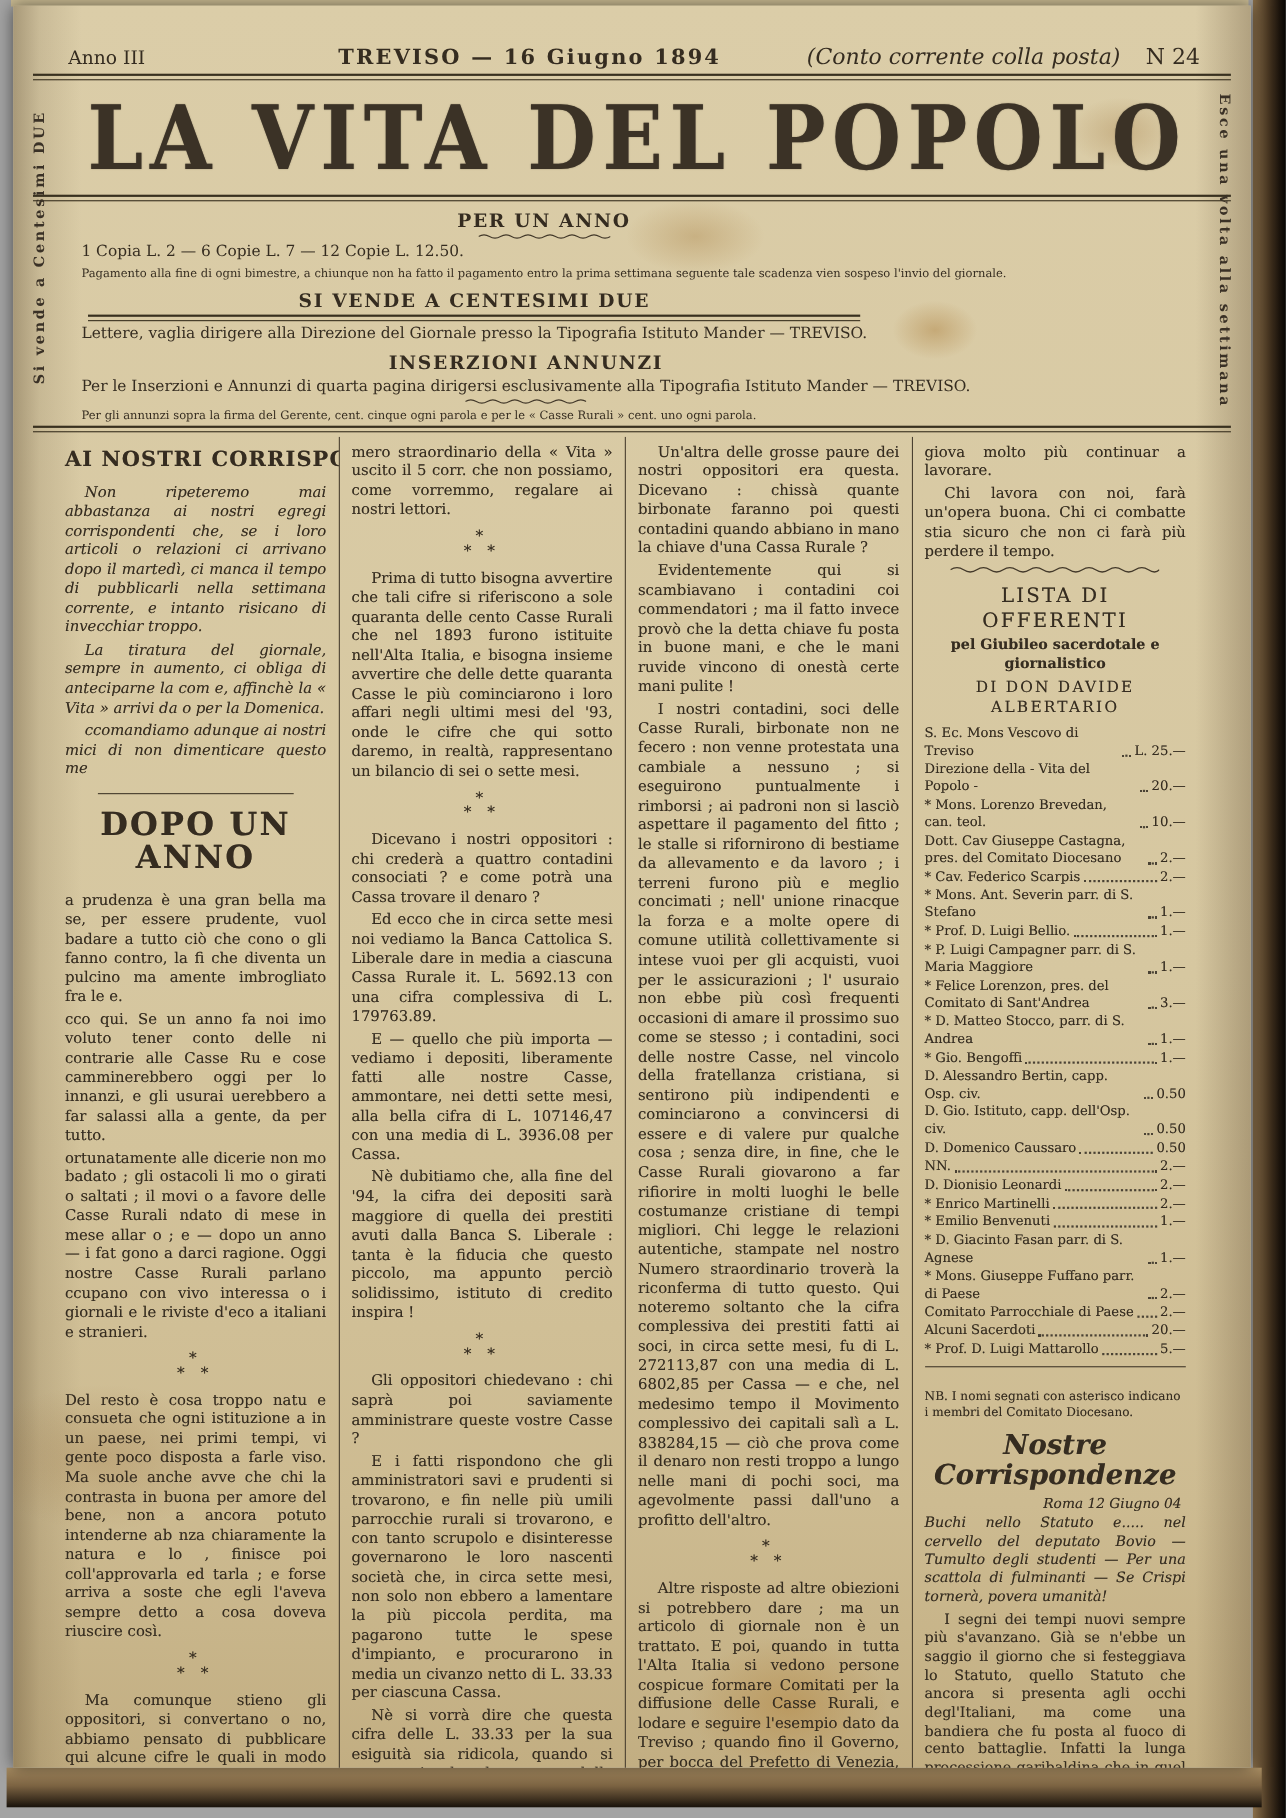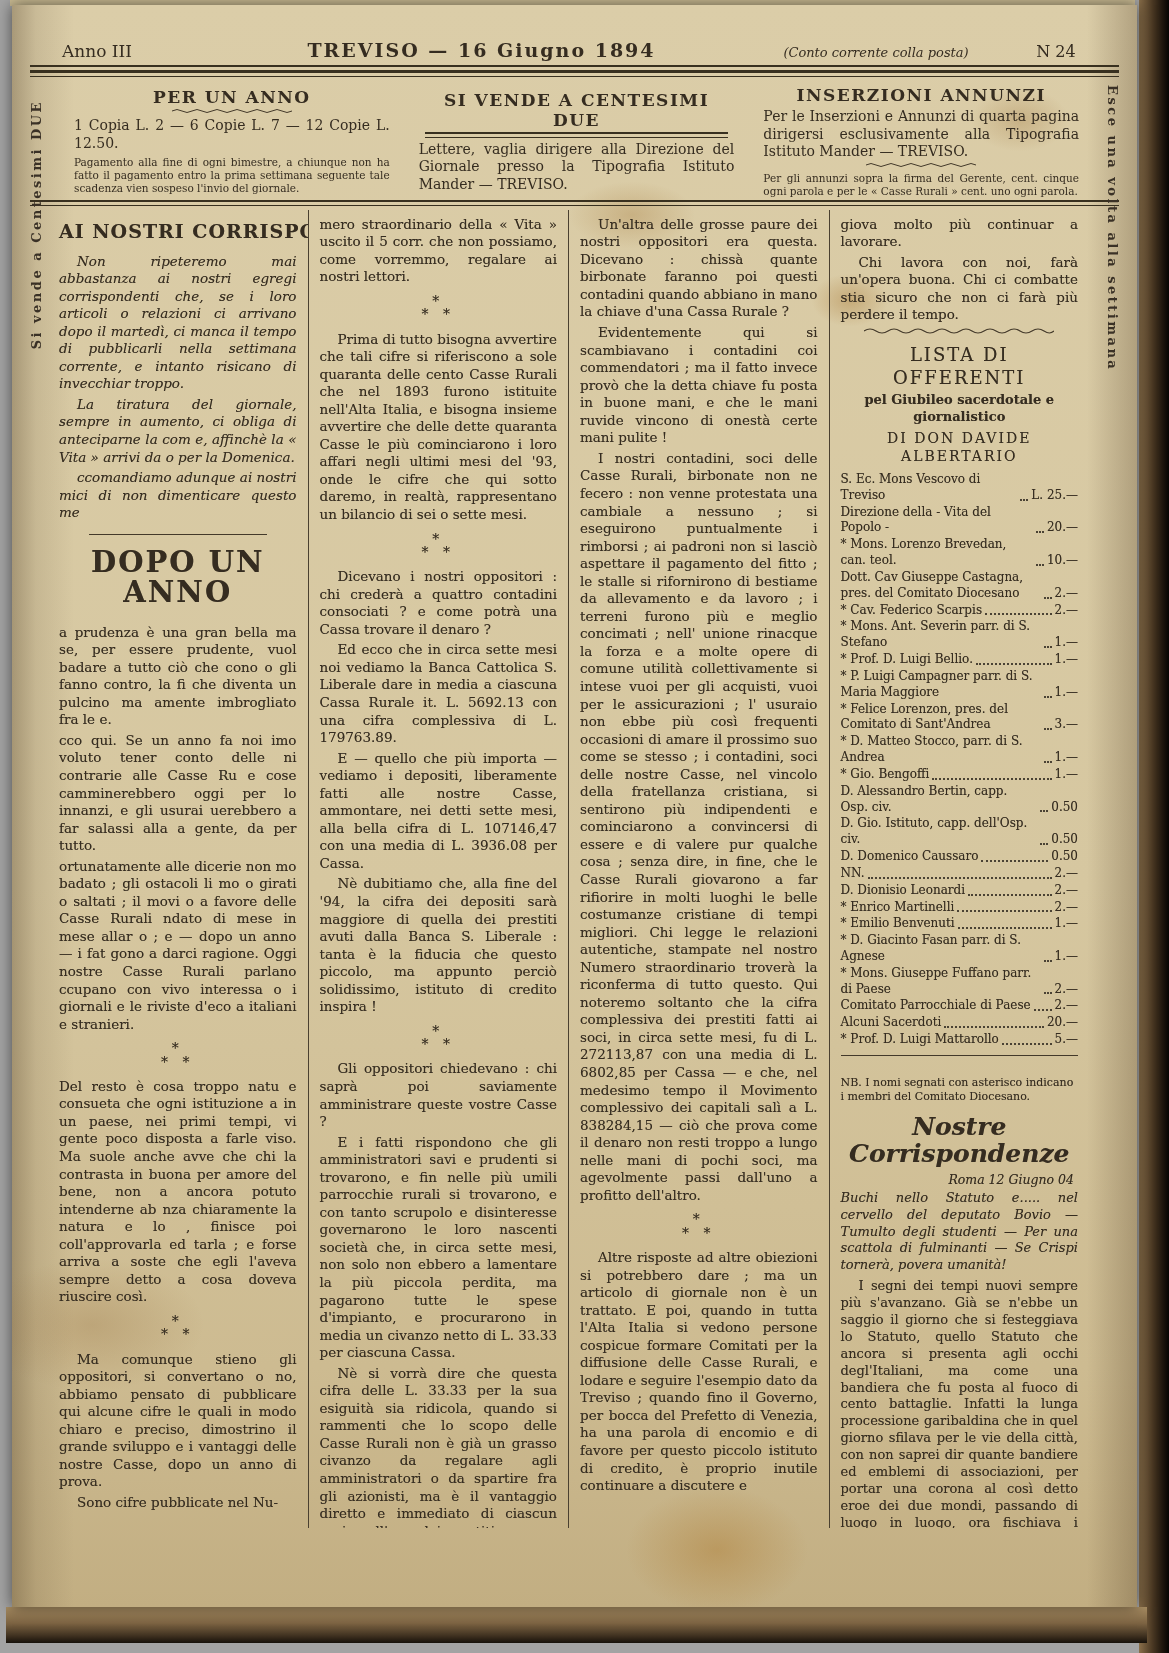--- a/index.html
+++ b/index.html
@@ -20,32 +20,32 @@
       radial-gradient(ellipse 70px 45px at 1008px 115px, rgba(150,105,45,.28), rgba(150,105,45,0) 70%),
       radial-gradient(ellipse 160px 95px at 80px 1320px, rgba(140,100,50,.26), rgba(140,100,50,0) 70%),
       linear-gradient(90deg, rgba(70,52,28,.34) 0px, rgba(70,52,28,.12) 24px, rgba(70,52,28,0) 62px),
       linear-gradient(270deg, rgba(80,60,35,.30) 0px, rgba(80,60,35,0) 50px),
       linear-gradient(180deg,#dbcda8 0%,#d6c7a0 55%,#cdbb91 85%,#c2ae82 100%);
     box-shadow:0 0 14px rgba(0,0,0,.55);}
   
   .hdr{display:flex;align-items:baseline;padding:34px 46px 4px 50px;}
   .hdr .anno{font-size:17px;width:170px;}
   .hdr .pd{font-size:19px;font-weight:700;letter-spacing:2px;flex:1;text-align:center;}
-  .hdr .note{font-size:13px;font-style:italic;width:290px;text-align:center;}
-  .hdr .num{font-size:16px;width:70px;text-align:center;}
+  .hdr .note{font-size:20px;font-style:italic;width:290px;text-align:center;}
+  .hdr .num{font-size:20px;width:70px;text-align:right;}
   .hr2{border-top:2px solid #38301f;border-bottom:1px solid #38301f;height:3px;margin:0 18px;}
   
   .masthead{position:relative;height:102px;margin:2px 70px 0 80px;display:flex;align-items:center;justify-content:center;}
   .masthead h1{margin:0;font:700 72px/1 "DejaVu Serif",serif;letter-spacing:6px;color:#3b3226;
                transform:scaleY(1.12);text-shadow:0 0 1px rgba(59,50,38,.65);white-space:nowrap;}
   .vtext{position:absolute;font:700 13px/1.1 "DejaVu Serif",serif;letter-spacing:2.5px;color:#3a3126;z-index:3;}
   .vleft{left:18px;top:95px;writing-mode:vertical-rl;transform:rotate(180deg);}
   .vright{right:18px;top:80px;writing-mode:vertical-rl;}
   
-  .boxes{display:flex;margin:2px 48px 0 52px;align-items:center;}
+  .boxes{display:flex;margin:2px 48px 0 52px;align-items:flex-start;flex-direction:column;}
   .vsep{width:3px;border-left:1px solid #38301f;border-right:1px solid #38301f;margin:0 2px;}
   .box{flex:1;padding:4px 10px 2px;}
   .box-title{text-align:center;font-weight:700;font-size:17px;letter-spacing:1.5px;margin:2px 0 1px;}
   .box-main{font-size:14px;line-height:1.25;text-align:justify;margin-top:3px;}
   .box-small{font-size:10.5px;line-height:1.25;margin-top:4px;text-align:justify;}
   .wavy{display:block;margin:1px auto 2px;}
   
   .bodycols{display:flex;margin:4px 48px 0 36px;height:1318px;overflow:hidden;}
   .col{flex:1;padding:6px 11px 0;overflow:hidden;font-size:13.5px;line-height:1.3;
        text-shadow:0 0 .4px rgba(53,44,32,.45);}
@@ -86,20 +86,23 @@
     <div class="hdr">
       <span class="anno">Anno III</span>
       <span class="pd">TREVISO — 16 Giugno 1894</span>
       <span class="note">(Conto corrente colla posta)</span>
       <span class="num">N 24</span>
     </div>
     <div class="hr2"></div>
 
     <div class="vtext vleft">Si vende a Centesimi DUE</div>
     <div class="vtext vright">Esce una volta alla settimana</div>
+    <div class="masthead">
+      <h1>LA VITA DEL POPOLO</h1>
+    </div>
     <div class="hr2"></div>
 
     <div class="boxes">
       <div class="box">
         <div class="box-title">PER UN ANNO</div>
         <svg class="wavy" width="120" height="6" viewBox="0 0 120 6">
             <path d="M0 3 Q5 0 10 3 T20 3 T30 3 T40 3 T50 3 T60 3 T70 3 T80 3 T90 3 T100 3 T110 3 T120 3" fill="none" stroke="#43392a" stroke-width="1"></path>
           </svg>
         <div class="box-main">1 Copia L. 2 — 6 Copie L. 7 — 12 Copie L. 12.50.</div>
         <div class="box-small">Pagamento alla fine di ogni bimestre, a chiunque non ha fatto il pagamento entro la prima settimana seguente tale scadenza vien sospeso l'invio del giornale.</div>

